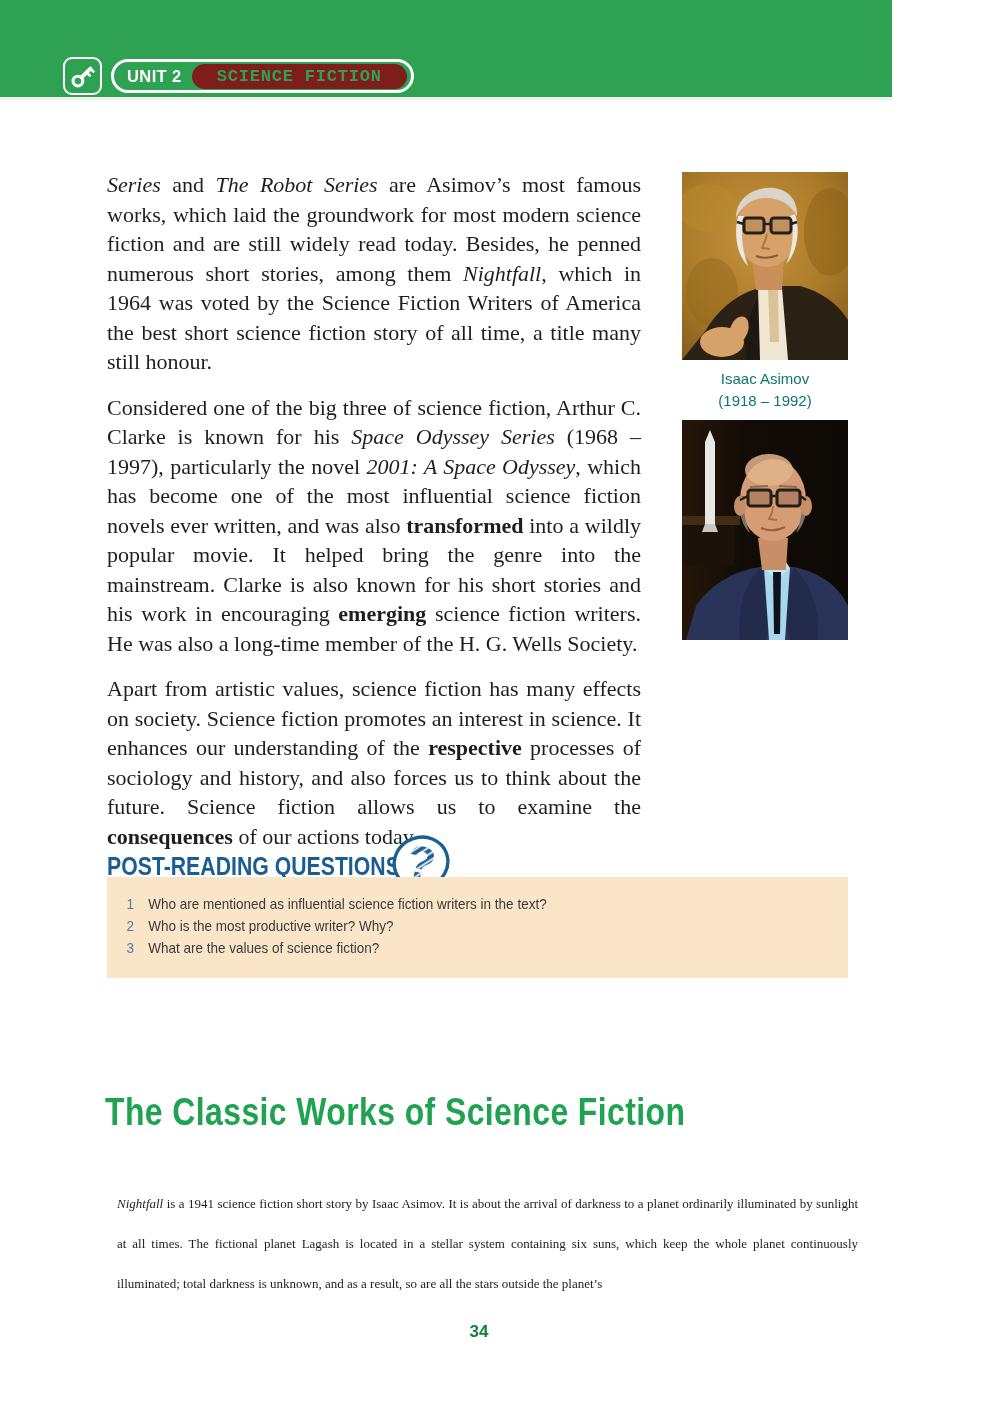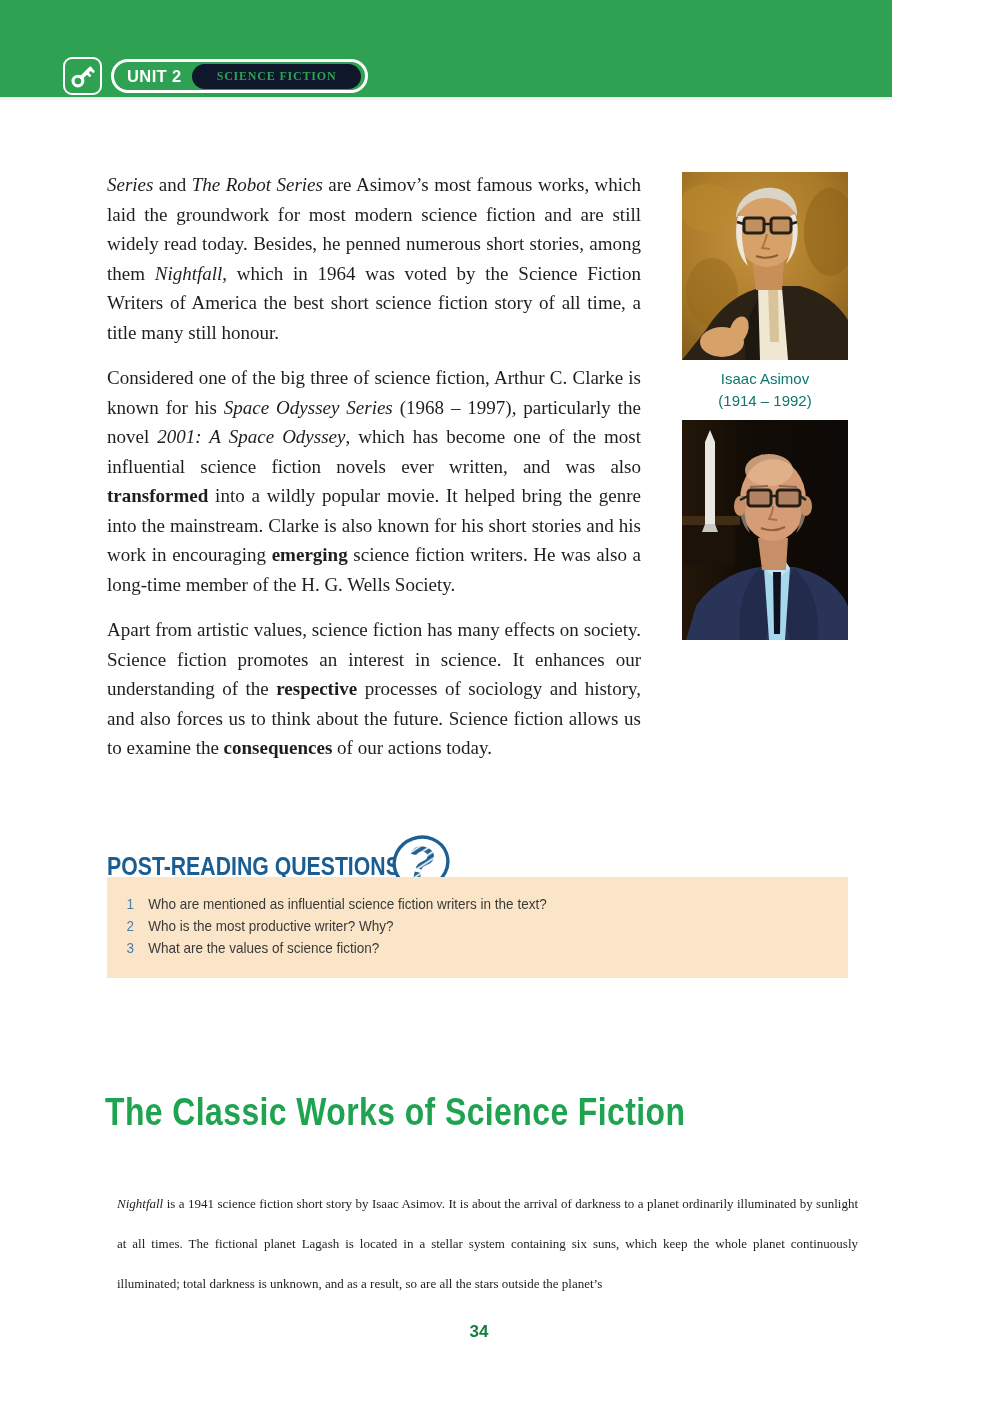--- a/index.html
+++ b/index.html
@@ -8,25 +8,25 @@
     position:relative;width:892px;height:1402px;background:#fff;overflow:hidden;
     font-family:"Liberation Serif",serif;color:var(--body-text,#1e1e1e);
   }
   
   .header-bar{position:absolute;top:0;left:0;width:100%;height:97px;background:var(--header-green,#2ea153);}
   .header-bar::after{content:"";position:absolute;left:0;top:97px;width:100%;height:3px;background:#eef3ee;}
   .header-row{position:absolute;left:63px;top:57px;display:flex;align-items:center;gap:9px;}
   .key-badge{width:39px;height:38px;border:2.5px solid #fff;border-radius:9px;display:flex;align-items:center;justify-content:center;}
   .unit-badge{display:flex;align-items:center;height:34px;border:3px solid #fff;border-radius:18px;padding:0 4px 0 13px;gap:10px;}
   .unit-label{font-family:"Liberation Sans",sans-serif;font-weight:bold;font-size:16.5px;color:#fff;letter-spacing:.4px;}
-  .unit-pill{display:flex;align-items:center;height:25px;background:#0f172a;border-radius:13px;padding:0 25px;
-    font-family:Liberation Serif, serif;font-weight:bold;font-size:12px;color:var(--header-green,#2ea153);letter-spacing:.8px;}
+  .unit-pill{display:flex;align-items:center;height:25px;background:#7f1d1d;border-radius:13px;padding:0 25px;
+    font-family:Liberation Mono, monospace;font-weight:bold;font-size:17px;color:var(--header-green,#2ea153);letter-spacing:.8px;}
   
   .body-col{position:absolute;left:107px;top:170px;width:534px;}
-  .para{font-size:19px;line-height:29.5px;text-align:justify;margin:0 0 16px 0;}
+  .para{font-size:22px;line-height:29.5px;text-align:justify;margin:0 0 16px 0;}
   
   .fig{position:absolute;width:166px;margin:0;font-family:"Liberation Sans",sans-serif;text-align:center;}
   .fig-asimov{left:682px;top:172px;}
   .fig-clarke{left:682px;top:420px;}
   .photo{display:block;width:166px;}
   .photo svg{display:block;width:100%;height:100%;}
   .photo-asimov{height:188px;}
   .photo-clarke{height:220px;}
   .fig figcaption{margin-top:8px;font-size:15px;line-height:22px;color:#0f766e;}
   
@@ -101,21 +101,21 @@
         <path d="M82,52 L89,52" stroke="#26201a" stroke-width="2.5"></path>
         <path d="M62,52 L55,50 M109,52 L115,50" stroke="#26201a" stroke-width="2.5"></path>
         <path d="M85,62 C84,68 82,72 80,76 L88,77" stroke="#a8763f" stroke-width="1.8" fill="none"></path>
         <path d="M74,84 Q85,88 96,83" stroke="#8c5a33" stroke-width="2" fill="none"></path>
         <ellipse cx="40" cy="170" rx="22" ry="15" fill="#d7a269"></ellipse>
         <ellipse cx="57" cy="158" rx="9" ry="14" fill="#d7a269" transform="rotate(20 57 158)"></ellipse>
       </svg>
     </div>
     <figcaption>
       <div>Isaac Asimov</div>
-      <div>(1914 – 1992)</div>
+      <div>(1918 – 1992)</div>
     </figcaption>
   </figure>
 
   <figure class="fig fig-clarke">
     <div class="photo photo-clarke">
       <svg viewBox="0 0 166 220" preserveAspectRatio="none" aria-hidden="true">
         <defs>
           <linearGradient id="clarkeBg" x1="0" y1="0" x2="1" y2="0">
             <stop offset="0%" stop-color="#241709"></stop>
             <stop offset="40%" stop-color="#120c06"></stop>

